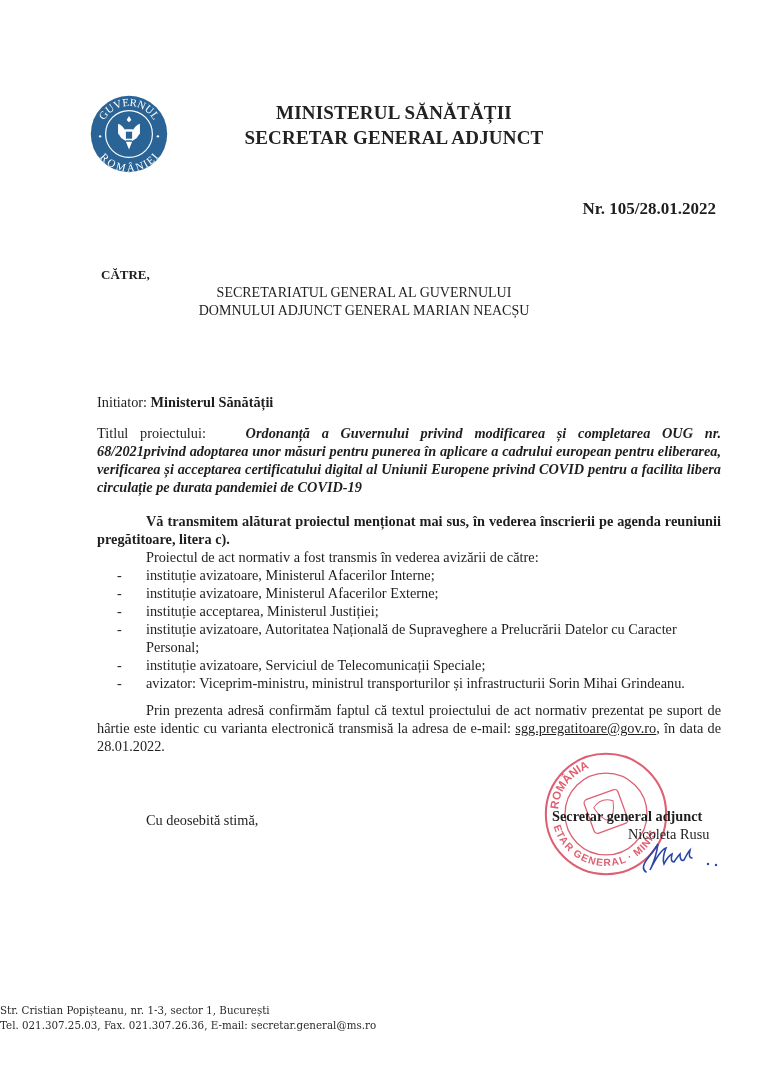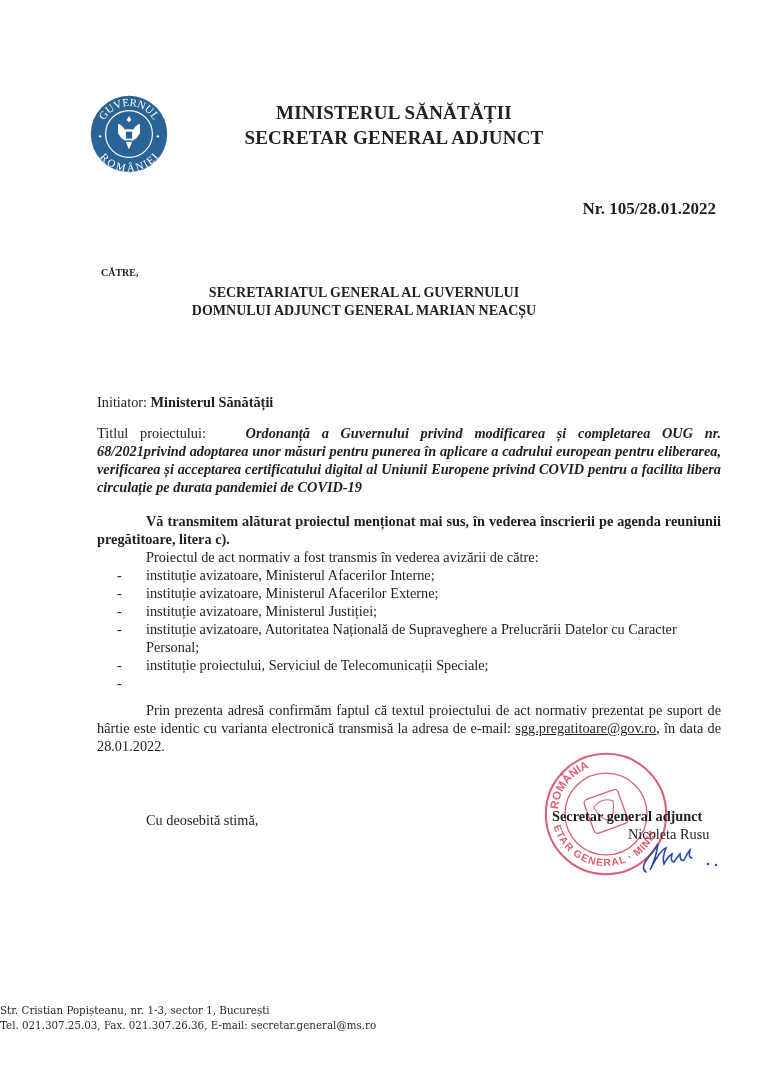--- a/index.html
+++ b/index.html
@@ -4,22 +4,22 @@
 <style>
   html, body { margin: 0; padding: 0; background: #ffffff; }
   body { width: 768px; height: 1086px; position: relative; overflow: hidden;
          font-family: "Liberation Serif", serif; color: #1e1e1e; }
   .abs { position: absolute; }
   #logo { left: 90px; top: 95px; width: 78px; height: 78px; }
   .hdr { font-weight: bold; font-size: 19px; letter-spacing: 0.2px; color: #222; }
   #hdr1 { left: 0; width: 768px; text-align: center; top: 102px; padding-left: 20px; box-sizing: border-box; }
   #hdr2 { left: 0; width: 768px; text-align: center; top: 127px; padding-left: 20px; box-sizing: border-box; }
   #docno { right: 52px; top: 199px; font-weight: bold; font-size: 17px; }
-  #catre { left: 101px; top: 267px; font-weight: bold; font-size: 10px; }
-  .rcpt { left: 0; width: 668px; text-align: center; font-weight: bold; font-size: 14px; padding-left: 60px; box-sizing: border-box; }
+  #catre { left: 101px; top: 267px; font-weight: bold; font-size: 13px; }
+  .rcpt { left: 0; width: 668px; text-align: center; font-weight: normal; font-size: 14px; padding-left: 60px; box-sizing: border-box; }
   #rcpt1 { top: 285px; }
   #rcpt2 { top: 303px; }
   .body { font-size: 14.3px; line-height: 18px; }
   #initiator { left: 97px; top: 393px; }
   #titlu { left: 97px; top: 424px; width: 624px; text-align: justify; }
   #titlu .it { font-style: italic; font-weight: bold; margin-left: 28px; }
   #para1 { left: 97px; top: 512px; width: 624px; text-align: justify; text-indent: 49px; font-weight: bold; }
   #para2 { left: 146px; top: 548px; }
   #avizlist { left: 97px; top: 566px; width: 624px; margin: 0; padding: 0; list-style: none; }
   #avizlist li { position: relative; padding-left: 49px; }
@@ -78,24 +78,24 @@
 <div id="titlu" class="abs body">
   <span>Titlul proiectului: </span><span class="it">Ordonanță a Guvernului privind modificarea și completarea OUG nr. 68/2021privind adoptarea unor măsuri pentru punerea în aplicare a cadrului european pentru eliberarea, verificarea și acceptarea certificatului digital al Uniunii Europene privind COVID pentru a facilita libera circulație pe durata pandemiei de COVID-19</span>
 </div>
 
 <div id="para1" class="abs body">Vă transmitem alăturat proiectul menționat mai sus, în vederea înscrierii pe agenda reuniunii pregătitoare, litera c).</div>
 <div id="para2" class="abs body">Proiectul de act normativ a fost transmis în vederea avizării de către:</div>
 
 <ul id="avizlist" class="abs body">
   <li><span class="dash">-</span><span>instituție avizatoare, Ministerul Afacerilor Interne;</span></li>
   <li><span class="dash">-</span><span>instituție avizatoare, Ministerul Afacerilor Externe;</span></li>
-  <li><span class="dash">-</span><span>instituție avizatoare, Ministerul Justiției;</span></li>
+  <li><span class="dash">-</span><span>instituție acceptarea, Ministerul Justiției;</span></li>
   <li><span class="dash">-</span><span>instituție avizatoare, Autoritatea Națională de Supraveghere a Prelucrării Datelor cu Caracter Personal;</span></li>
-  <li><span class="dash">-</span><span>instituție proiectului, Serviciul de Telecomunicații Speciale;</span></li>
-  <li><span class="dash">-</span></li>
+  <li><span class="dash">-</span><span>instituție avizatoare, Serviciul de Telecomunicații Speciale;</span></li>
+  <li><span class="dash">-</span><span>avizator: Viceprim-ministru, ministrul transporturilor și infrastructurii Sorin Mihai Grindeanu.</span></li>
 </ul>
 
 <div id="para3" class="abs body">
   <span>Prin prezenta adresă confirmăm faptul că textul proiectului de act normativ prezentat pe suport de hârtie este identic cu varianta electronică transmisă la adresa de e-mail: </span><span class="email">sgg.pregatitoare@gov.ro</span><span>, în data de 28.01.2022.</span>
 </div>
 
 <div id="closing" class="abs body">Cu deosebită stimă,</div>
 
 <svg id="stamp" class="abs" viewBox="0 0 100 100" style="opacity:0.85">
   <circle cx="50" cy="50" r="47" fill="none" stroke="#d9435a" stroke-width="1.6"></circle>

